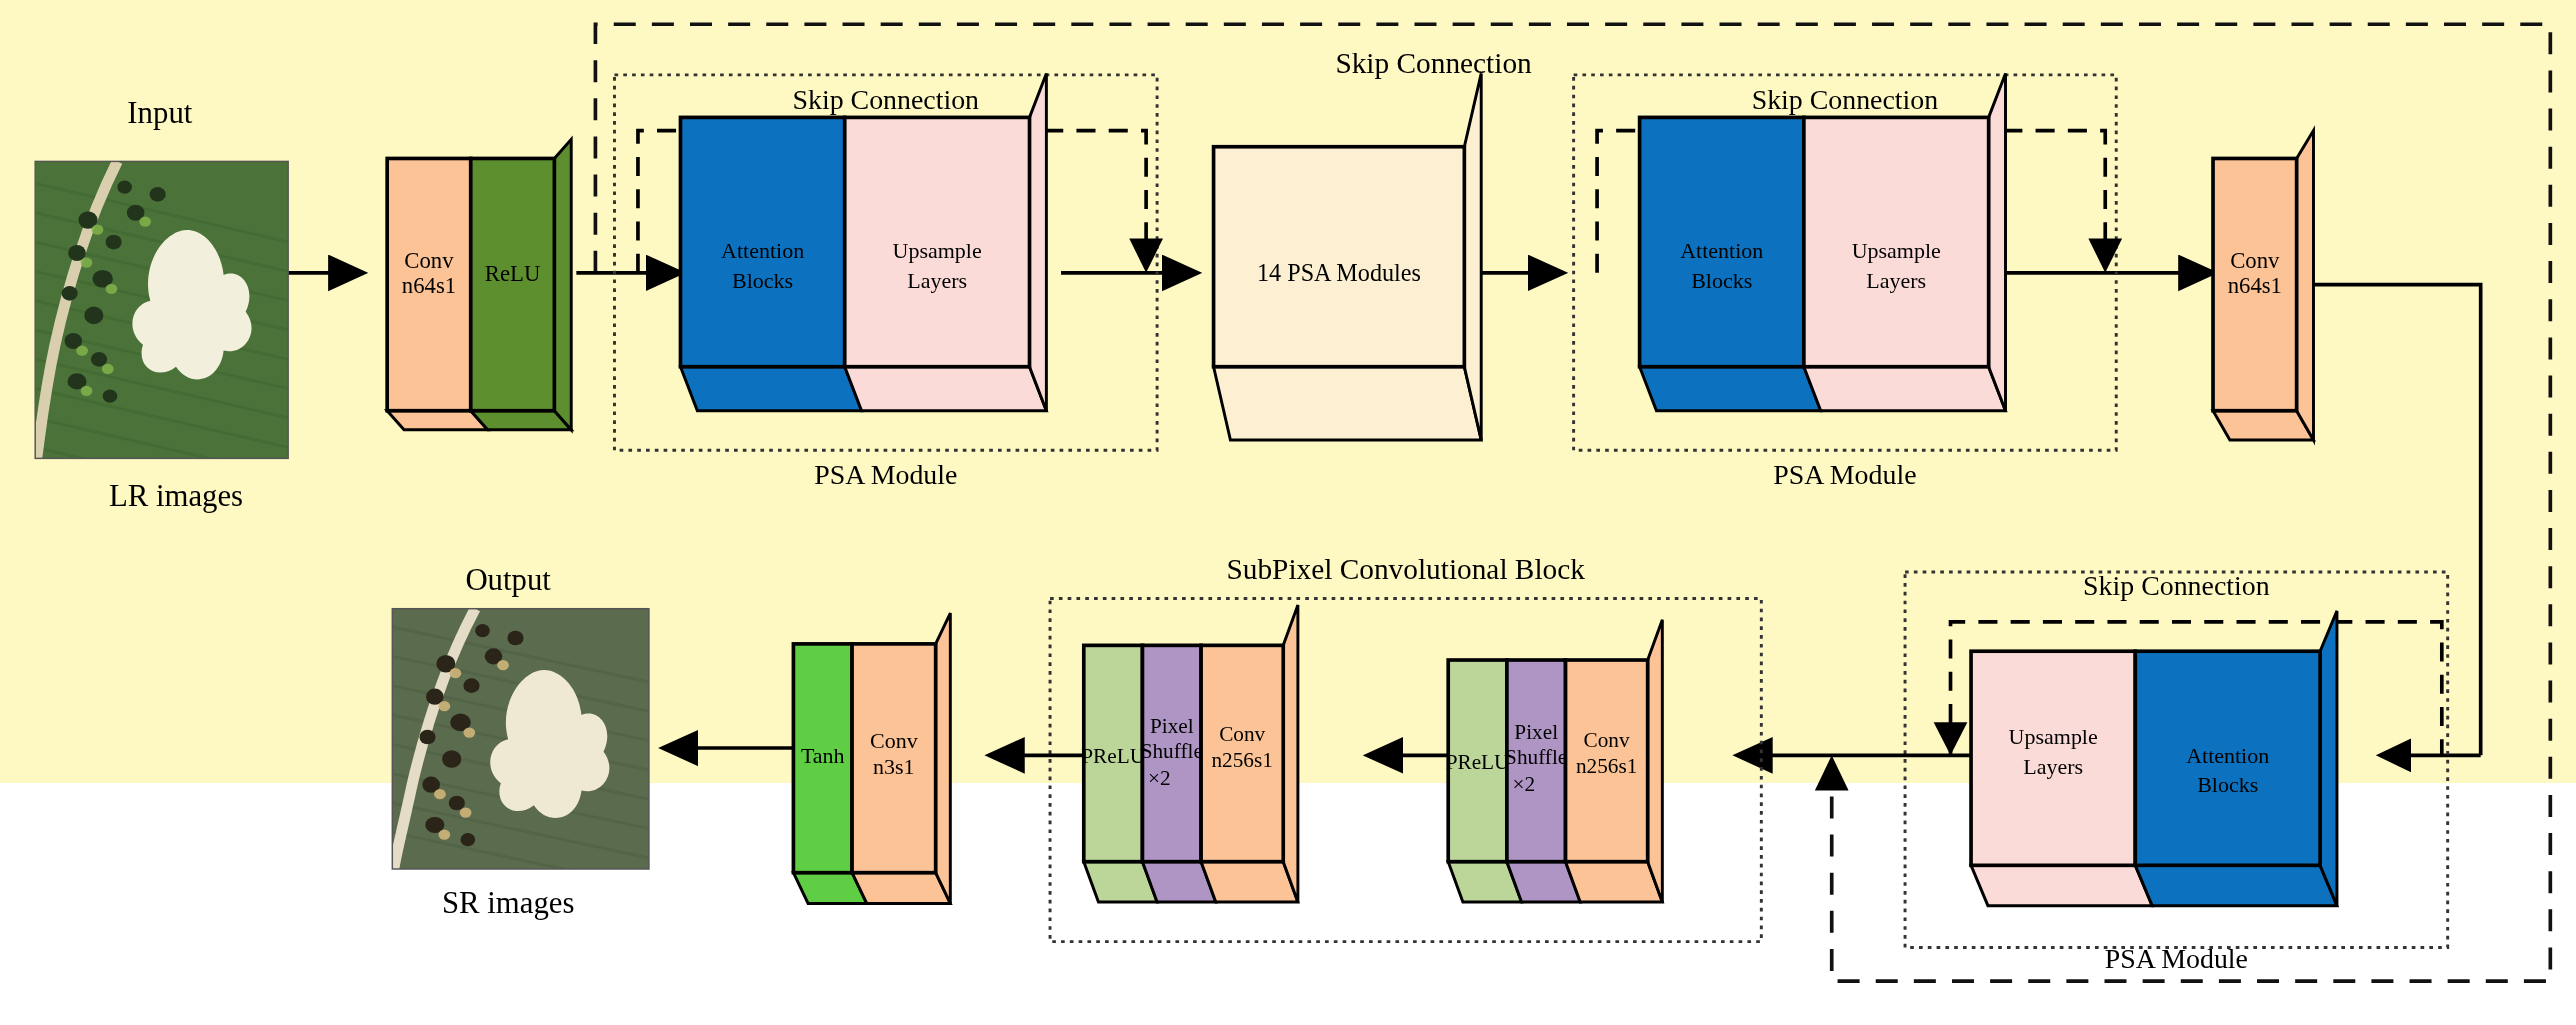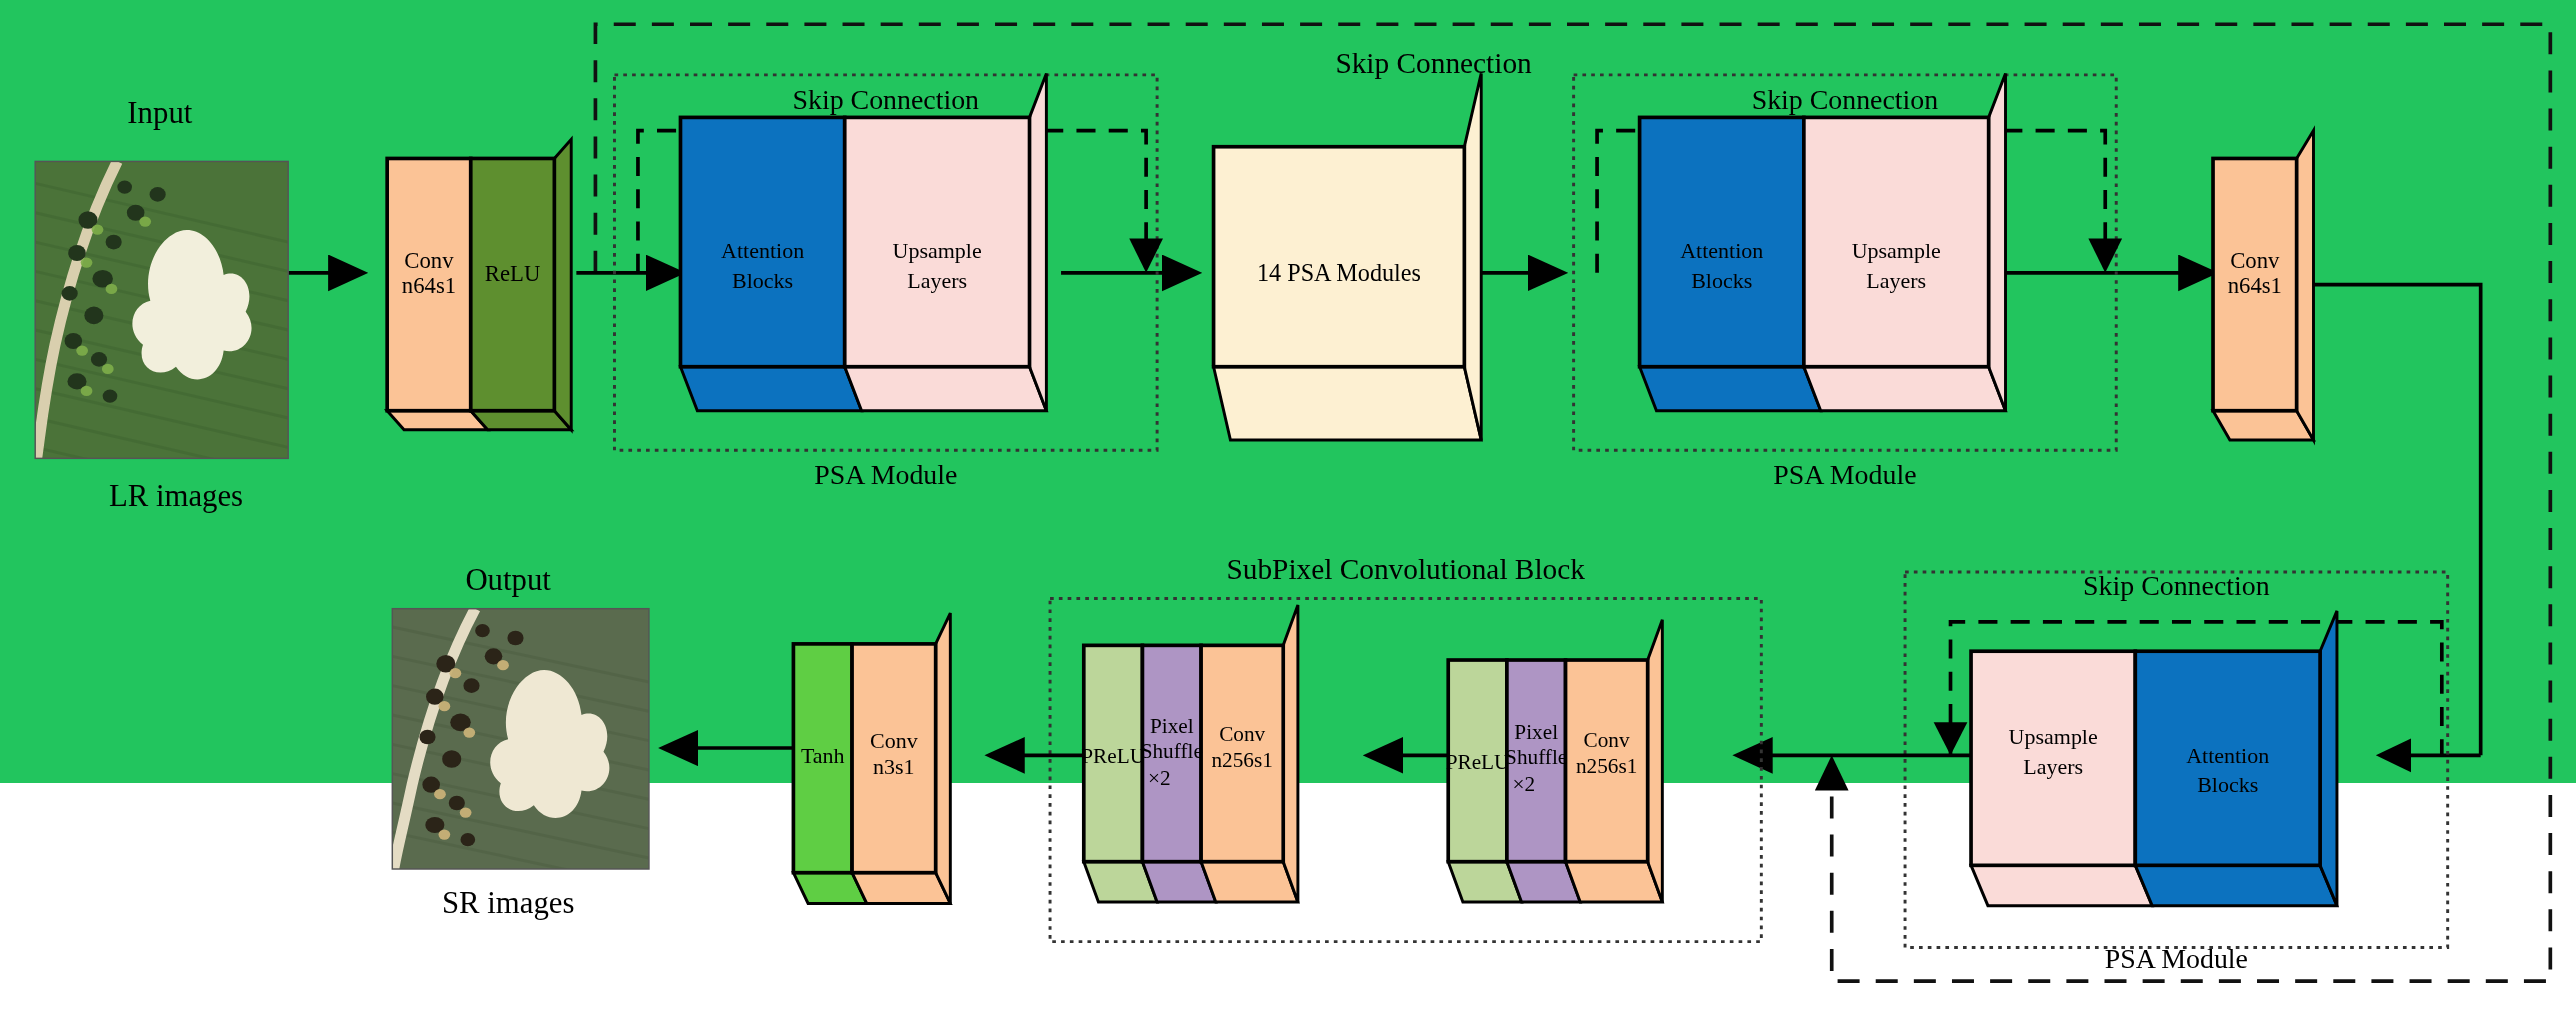--- a/index.html
+++ b/index.html
@@ -1,18 +1,18 @@
 <!DOCTYPE html>
 <html style="font-size:11.7px"><head>
 <meta charset="utf-8">
 <style>
   html,body{margin:0;padding:0;background:#ffffff;}
   body{width:2576px;height:1026px;overflow:hidden;
        font-family:"Liberation Serif", serif;}
-  #root{position:relative;width:2576px;height:783px;background:#22c55e;}
+  #root{position:relative;width:2576px;height:783px;background:#fef9c3;}
   svg.canvas{position:absolute;left:0;top:0;width:2576px;height:1026px;}
   .blk-label{font-family:"Liberation Serif",serif;fill:#000;text-anchor:middle;}
   .cap{font-family:"Liberation Serif",serif;fill:#000;text-anchor:middle;}
   .noselect{user-select:none;}
 </style>
 </head>
 <body>
 
 <div id="root">
 

